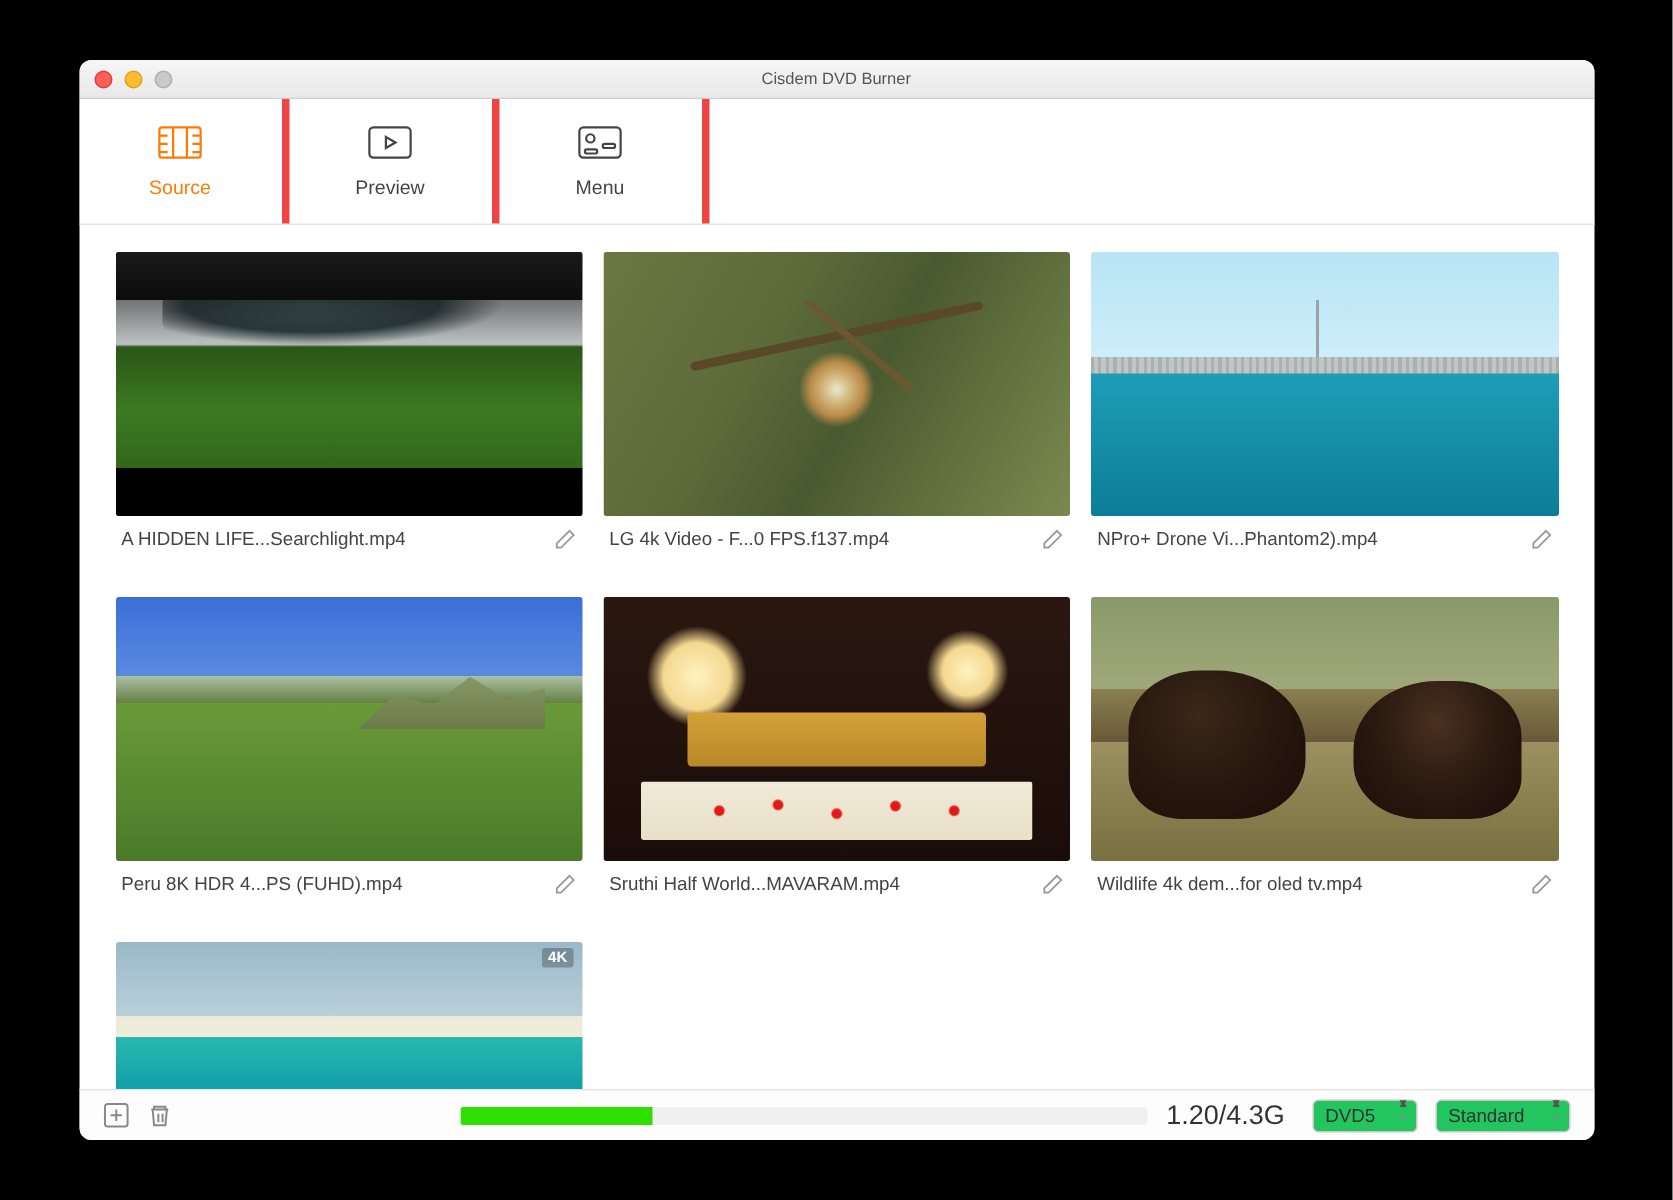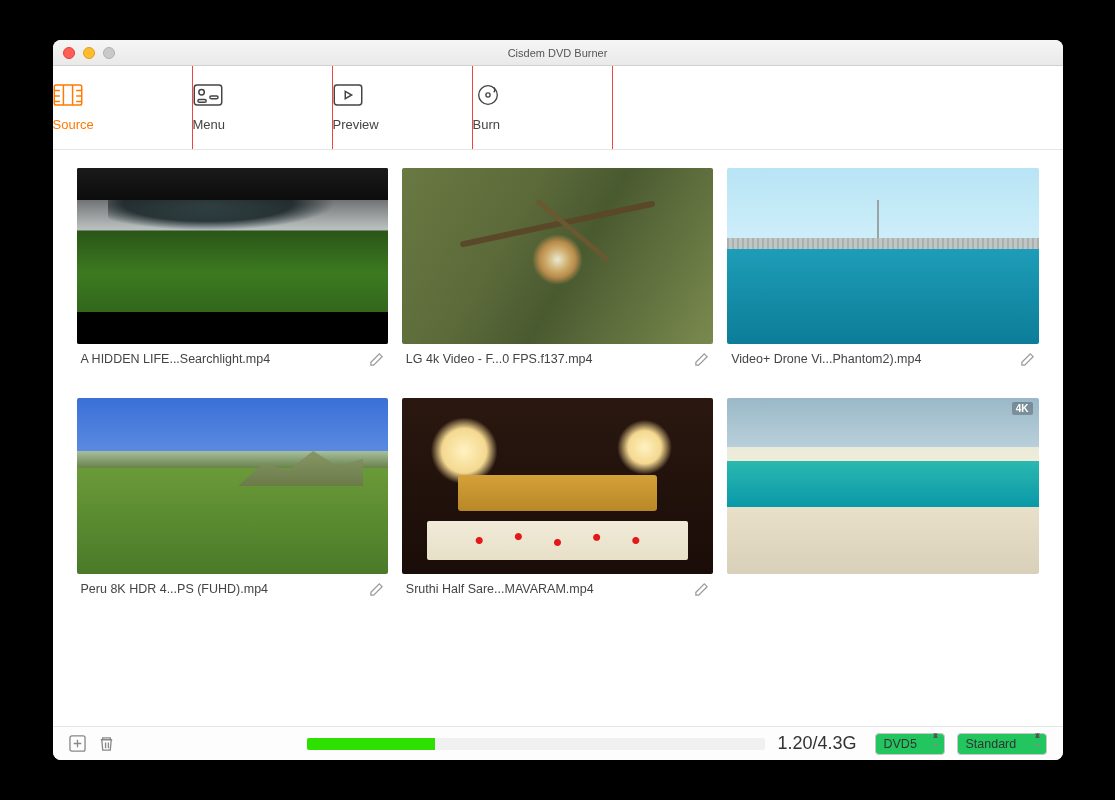--- a/index.html
+++ b/index.html
@@ -47,23 +47,24 @@
     flex:1; text-align:center; font-size:11px; color:#555;
   }
   .tabs {
     height: 84px;
     display: flex;
     border-bottom: 1px solid #e5e5e5;
     background:#fff;
   }
   .tab {
     width: 140px;
-    border-right: 1px solid #ef4444;
+    border-right: 5px solid #ef4444;
     display: flex;
     flex-direction: column;
+    align-items: center;
     justify-content: center;
     gap: 8px;
     cursor: pointer;
     color:#444;
   }
   .tab.active { color:#ff7a00; }
   .tab .label { font-size: 13px; }
   .tab svg { width: 30px; height: 22px; }
   .content {
     flex:1;
@@ -224,46 +225,36 @@
             <line x1="25" y1="13" x2="31" y2="13"></line>
             <line x1="25" y1="19" x2="31" y2="19"></line>
         </svg>
       </span>
       <span class="label">Source</span>
     </div>
     <div class="tab">
       <span>
         <svg viewBox="0 0 32 24" fill="none" stroke="currentColor" stroke-width="1.6">
           <rect x="1" y="1" width="30" height="22" rx="3"></rect>
+          <path d="M13 8 L20 12 L13 16 Z" fill="none"></path>
+        </svg>
+      </span>
+      <span class="label">Preview</span>
+    </div>
+    <div class="tab">
+      <span>
+        <svg viewBox="0 0 32 24" fill="none" stroke="currentColor" stroke-width="1.6">
+          <rect x="1" y="1" width="30" height="22" rx="3"></rect>
           <circle cx="9" cy="9" r="3"></circle>
           <rect x="18" y="13" width="9" height="3" rx="1.5"></rect>
           <rect x="5" y="17" width="9" height="3" rx="1.5"></rect>
         </svg>
       </span>
       <span class="label">Menu</span>
     </div>
-    <div class="tab">
-      <span>
-        <svg viewBox="0 0 32 24" fill="none" stroke="currentColor" stroke-width="1.6">
-          <rect x="1" y="1" width="30" height="22" rx="3"></rect>
-          <path d="M13 8 L20 12 L13 16 Z" fill="none"></path>
-        </svg>
-      </span>
-      <span class="label">Preview</span>
-    </div>
-    <div class="tab">
-      <span>
-        <svg viewBox="0 0 26 26" fill="none" stroke="currentColor" stroke-width="1.6">
-          <circle cx="13" cy="13" r="11"></circle>
-          <circle cx="13" cy="13" r="2.5"></circle>
-          <path d="M20 4 q2 3 0 6"></path>
-        </svg>
-      </span>
-      <span class="label">Burn</span>
-    </div>
   </div>
 
   <div class="content">
     <div class="grid">
 
       <div class="item">
         <div class="thumb t1">
             <div class="t1b"></div>
             <div class="t1c"></div>
           </div>
@@ -285,21 +276,21 @@
             <svg viewBox="0 0 16 16" fill="none" stroke="currentColor" stroke-width="1.3">
                 <path d="M11 2l3 3L5 14H2v-3L11 2z"></path>
               </svg>
           </div>
         </div>
       </div>
 
       <div class="item">
         <div class="thumb t3"></div>
         <div class="fname-row">
-          <div class="fname">Video+ Drone Vi...Phantom2).mp4</div>
+          <div class="fname">NPro+ Drone Vi...Phantom2).mp4</div>
           <div class="edit-icon">
             <svg viewBox="0 0 16 16" fill="none" stroke="currentColor" stroke-width="1.3">
                 <path d="M11 2l3 3L5 14H2v-3L11 2z"></path>
               </svg>
           </div>
         </div>
       </div>
 
       <div class="item">
         <div class="thumb t4"></div>
@@ -309,30 +300,41 @@
             <svg viewBox="0 0 16 16" fill="none" stroke="currentColor" stroke-width="1.3">
                 <path d="M11 2l3 3L5 14H2v-3L11 2z"></path>
               </svg>
           </div>
         </div>
       </div>
 
       <div class="item">
         <div class="thumb t5"></div>
         <div class="fname-row">
-          <div class="fname">Sruthi Half Sare...MAVARAM.mp4</div>
-          <div class="edit-icon">
-            <svg viewBox="0 0 16 16" fill="none" stroke="currentColor" stroke-width="1.3">
-                <path d="M11 2l3 3L5 14H2v-3L11 2z"></path>
-              </svg>
-          </div>
-        </div>
-      </div>
-
-
+          <div class="fname">Sruthi Half World...MAVARAM.mp4</div>
+          <div class="edit-icon">
+            <svg viewBox="0 0 16 16" fill="none" stroke="currentColor" stroke-width="1.3">
+                <path d="M11 2l3 3L5 14H2v-3L11 2z"></path>
+              </svg>
+          </div>
+        </div>
+      </div>
+
+
+      <div class="item">
+        <div class="thumb t7"></div>
+        <div class="fname-row">
+          <div class="fname">Wildlife 4k dem...for oled tv.mp4</div>
+          <div class="edit-icon">
+            <svg viewBox="0 0 16 16" fill="none" stroke="currentColor" stroke-width="1.3">
+                <path d="M11 2l3 3L5 14H2v-3L11 2z"></path>
+              </svg>
+          </div>
+        </div>
+      </div>
 
       <div class="item">
         <div class="thumb t8"></div>
       </div>
 
     </div>
   </div>
 
   <div class="footer">
     <div class="icon-btn">

